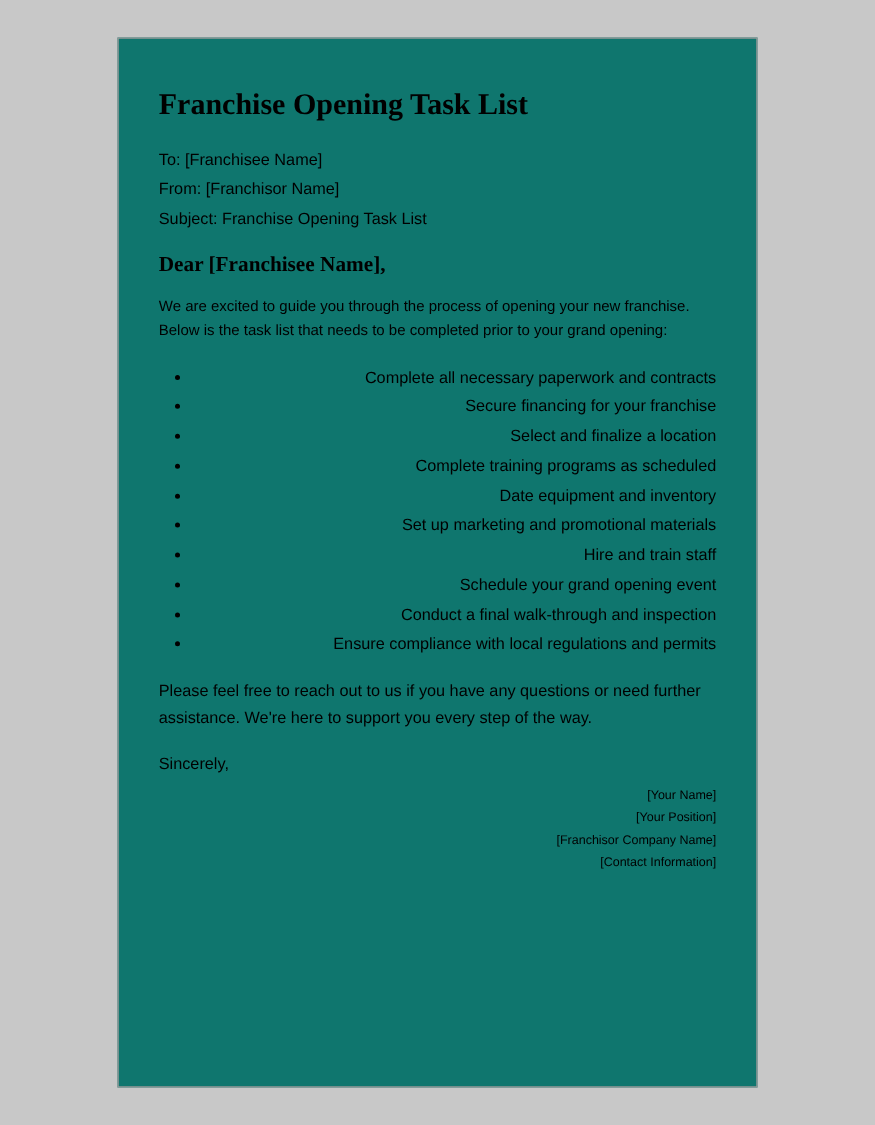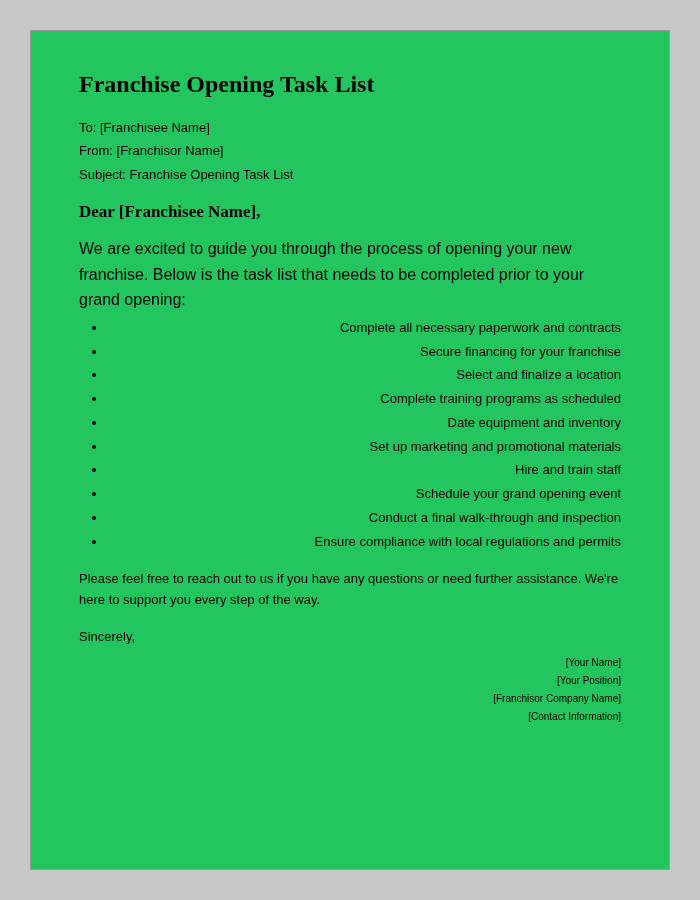--- a/index.html
+++ b/index.html
@@ -12,25 +12,25 @@
       background: #c8c8c8;
       display: flex;
       justify-content: center;
       align-items: center;
       min-height: 900px;
       width: 700px;
       font-family: Georgia, 'Times New Roman', serif;
     }
 
     .document-wrapper {
-      background: #22c55e;
+      background: #0f766e;
       border: 1px solid #999;
-      width: 640px;
+      width: 512px;
       min-height: 840px;
-      padding: 40px 48px;
+      padding: 40px 32px;
       position: relative;
     }
 
     .doc-title {
       font-size: 24px;
       font-weight: bold;
       font-family: Georgia, serif;
       margin-bottom: 18px;
       color: #000;
     }
@@ -49,24 +49,24 @@
 
     .salutation {
       font-size: 17px;
       font-weight: bold;
       margin-bottom: 14px;
       color: #000;
       font-family: Georgia, serif;
     }
 
     .intro-paragraph {
-      font-size: 16px;
+      font-size: 12px;
       color: #000;
       line-height: 1.6;
-      margin-bottom: 4px;
+      margin-bottom: 16px;
       font-family: Arial, sans-serif;
     }
 
     .tasks-heading {
       font-size: 15px;
       font-weight: bold;
       margin-bottom: 12px;
       color: #000;
       font-family: Arial, sans-serif;
     }

